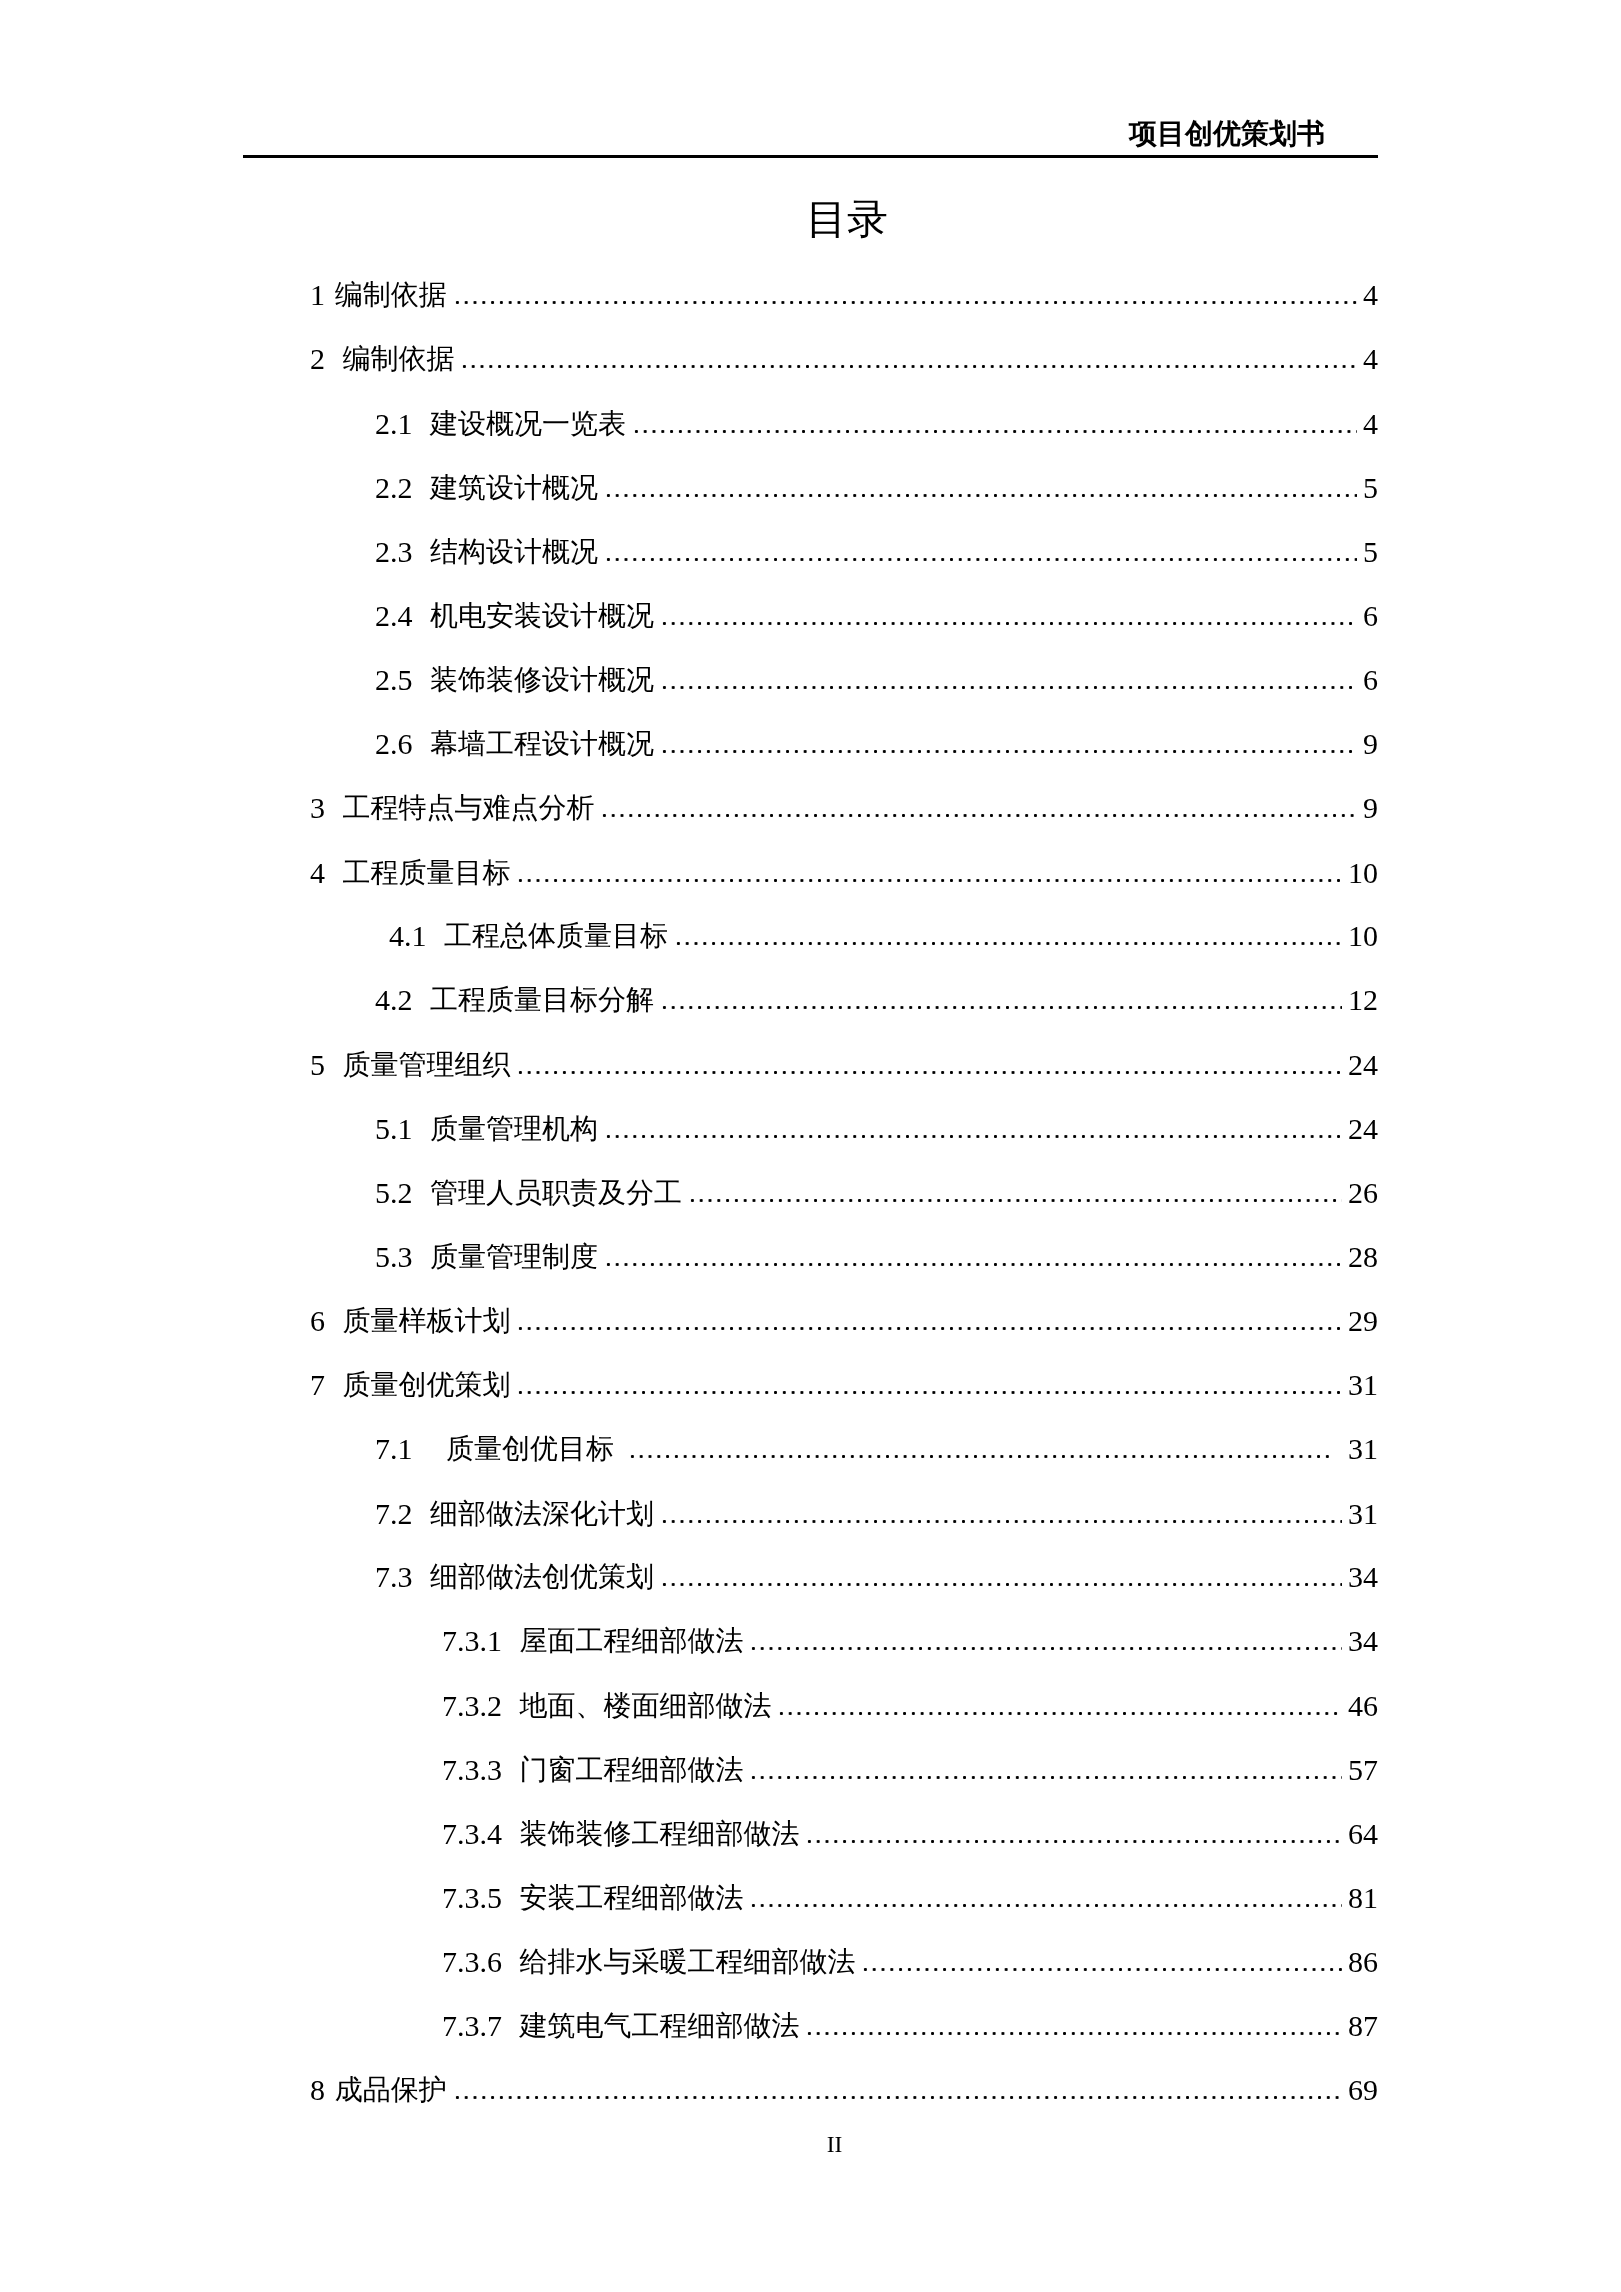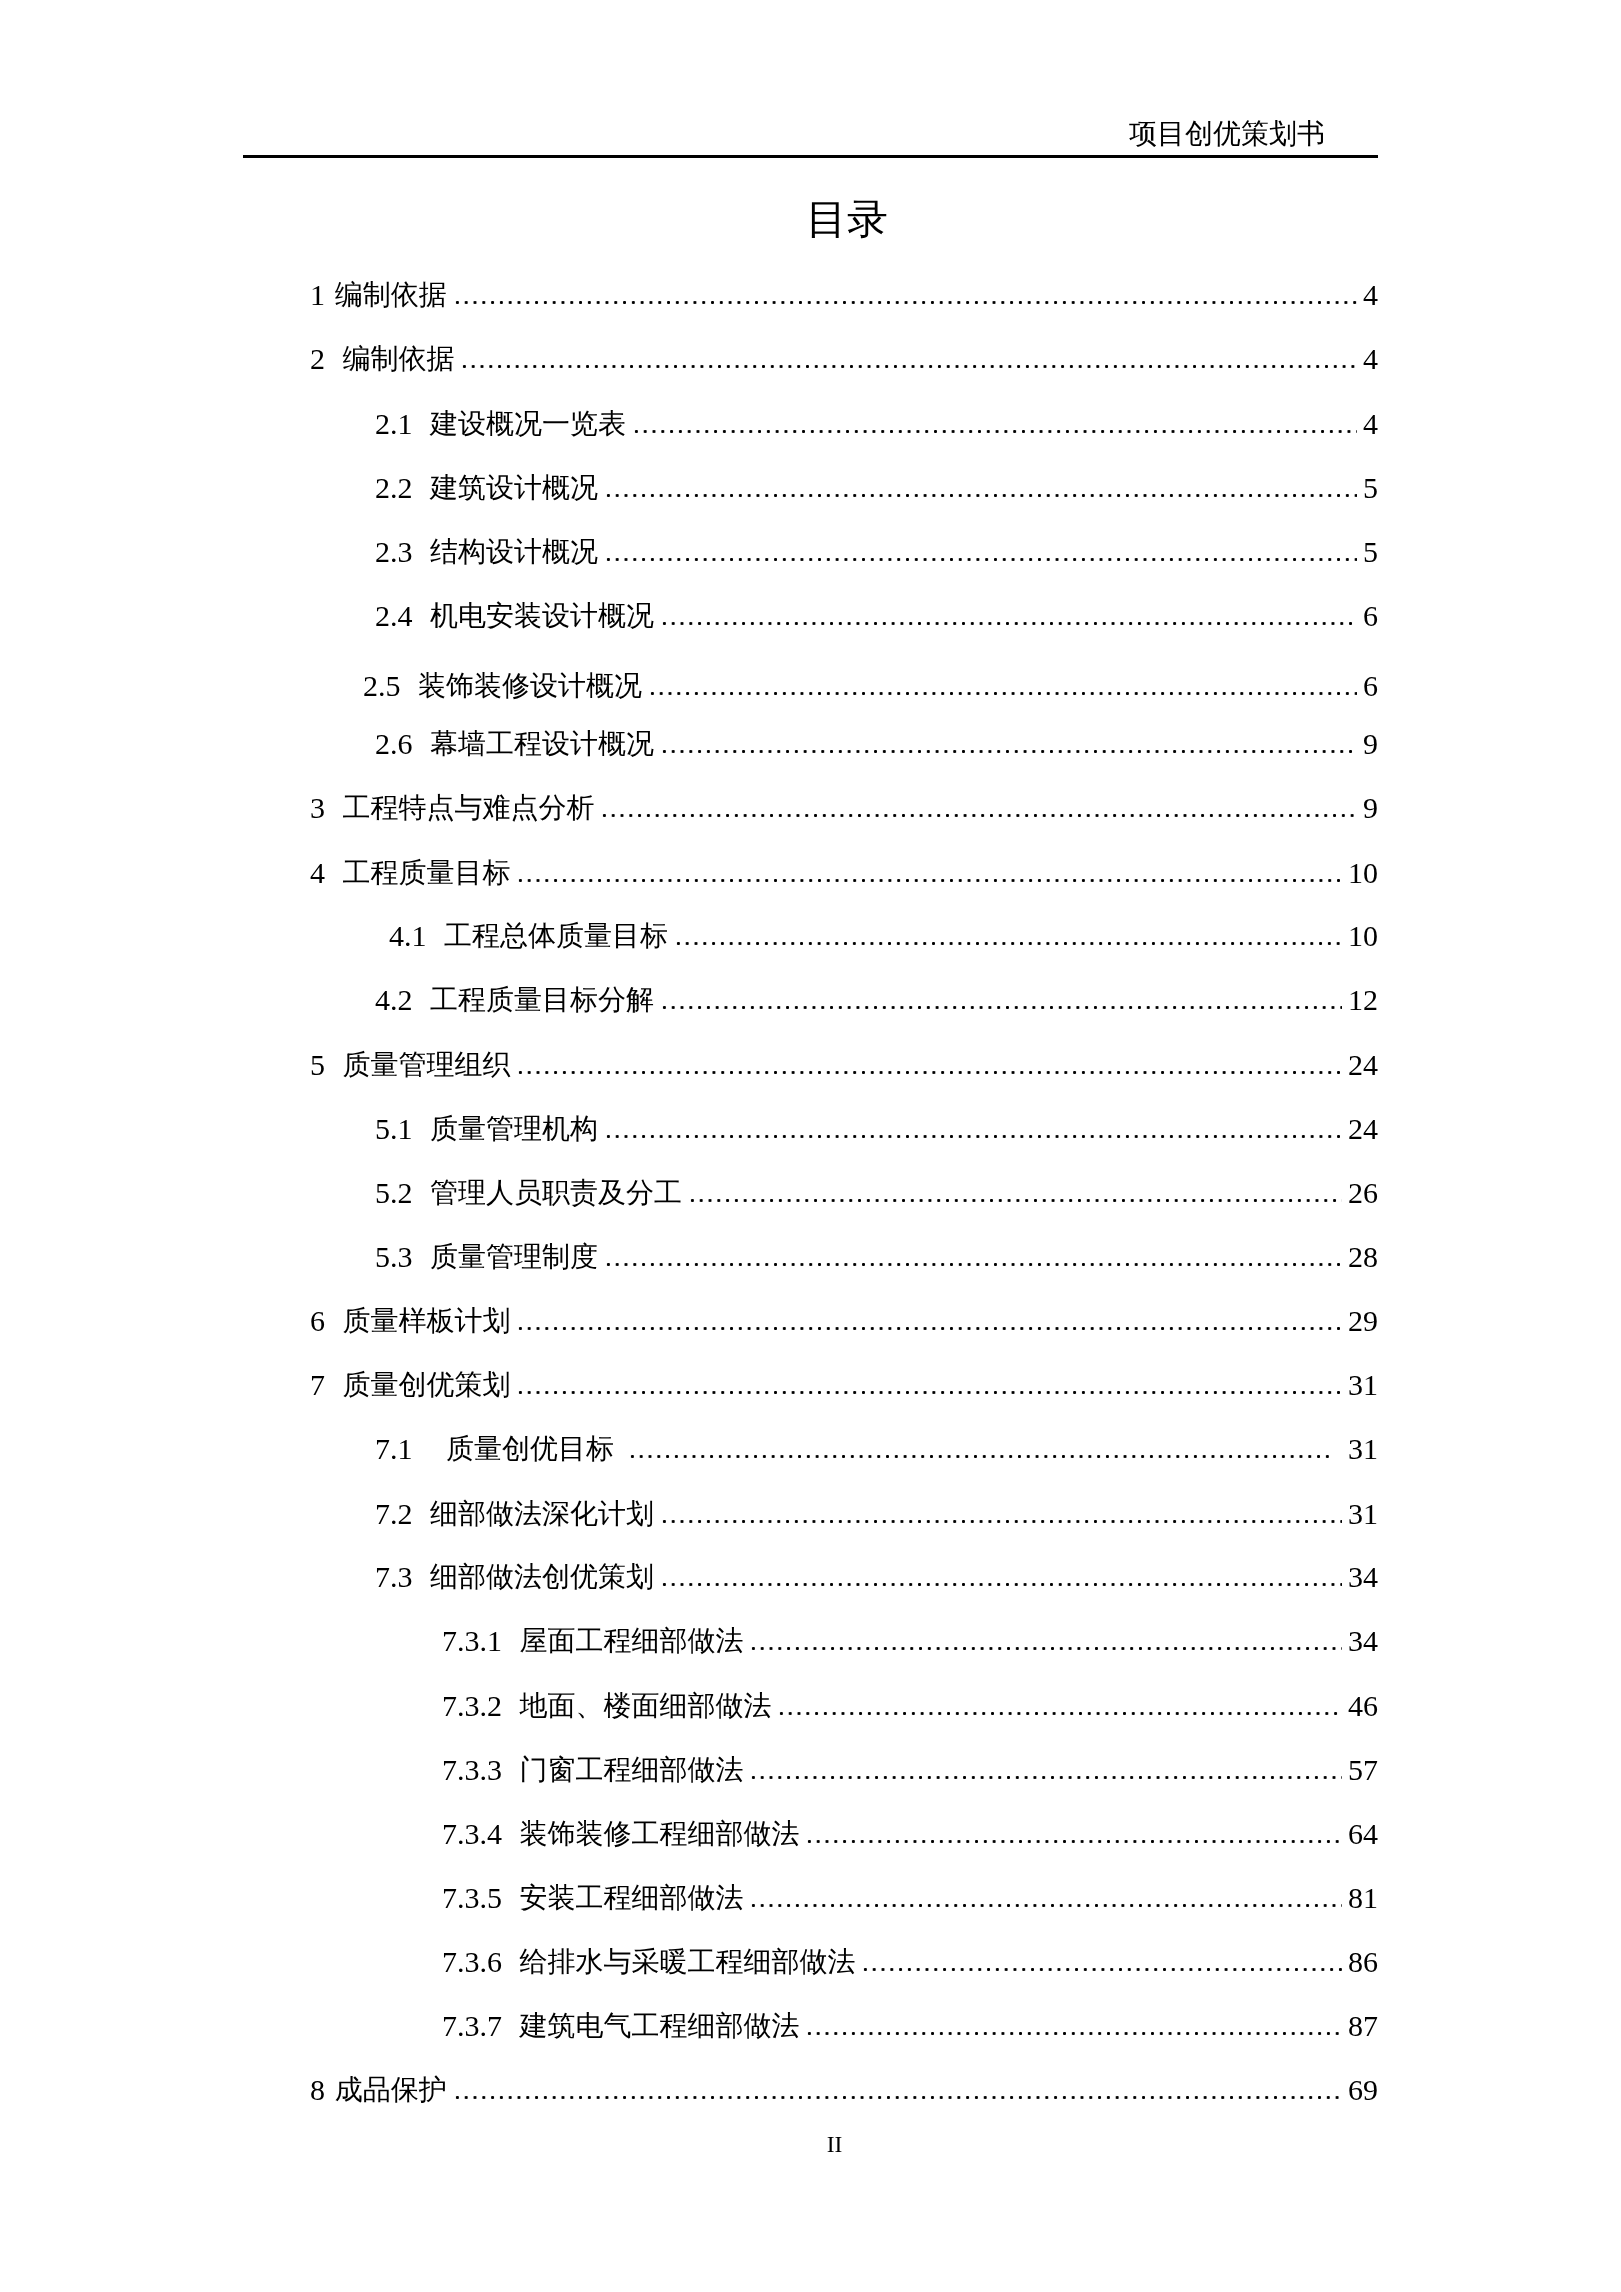--- a/index.html
+++ b/index.html
@@ -3,21 +3,21 @@
 <meta charset="utf-8">
 <style>
   html, body { margin: 0; padding: 0; background: #ffffff; }
   body {
     width: 1621px; height: 2293px; position: relative; overflow: hidden;
     font-family: "Liberation Serif", "DejaVu Serif", serif; color: #000;
   }
   .header-text {
     position: absolute; top: 116px; right: 296px;
     font-size: 28px; line-height: 35px; letter-spacing: 0px; white-space: nowrap;
-    font-family: "DejaVu Sans", sans-serif; font-weight: normal;
+    font-family: "DejaVu Sans", sans-serif; font-weight: bold;
   }
   .header-rule {
     position: absolute; left: 243px; width: 1135px; top: 155px; height: 2.9px; background: #000;
   }
   .title {
     position: absolute; top: 194px; left: 806px; width: 82px; text-align: center;
     font-size: 41px; line-height: 51px; white-space: nowrap;
     font-family: "DejaVu Serif", serif;
   }
   .toc { position: absolute; left: 0; top: 0; width: 100%; }
@@ -84,21 +84,21 @@
       <span class="dots"></span>
       <span class="pg">5</span>
     </div>
     <div class="toc-row" style="left: 375px; top: 596px;">
       <span class="num">2.4</span>
       <span class="gap2"></span>
       <span class="txt">机电安装设计概况</span>
       <span class="dots"></span>
       <span class="pg">6</span>
     </div>
-    <div class="toc-row" style="left: 363px; top: 660px; margin-top: 6px;">
+    <div class="toc-row" style="left: 375px; top: 660px;">
       <span class="num">2.5</span>
       <span class="gap2"></span>
       <span class="txt">装饰装修设计概况</span>
       <span class="dots"></span>
       <span class="pg">6</span>
     </div>
     <div class="toc-row" style="left: 375px; top: 724px;">
       <span class="num">2.6</span>
       <span class="gap2"></span>
       <span class="txt">幕墙工程设计概况</span>

